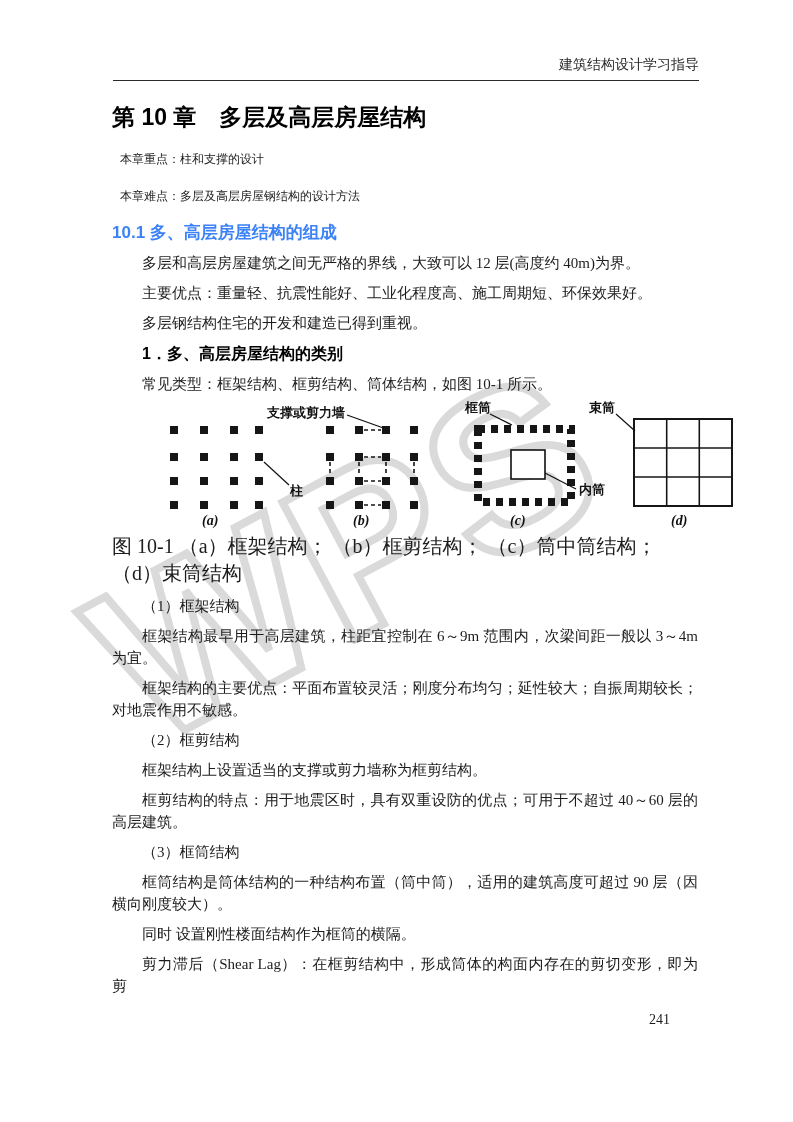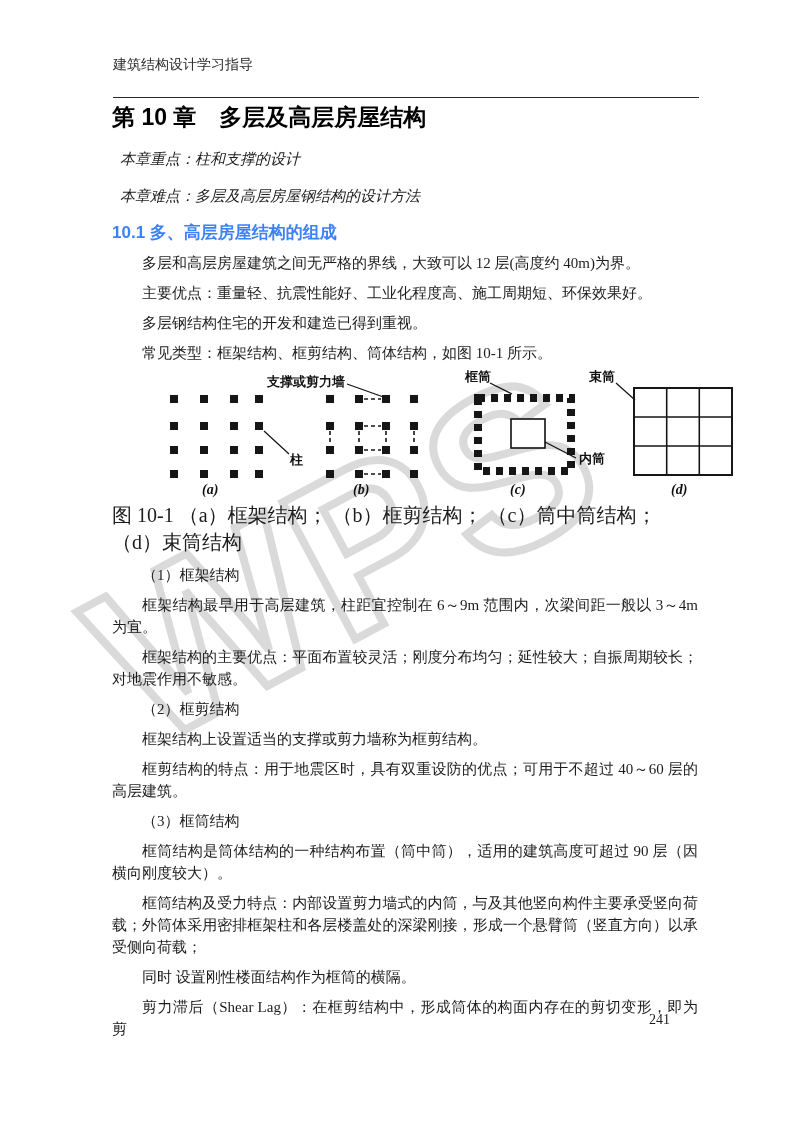--- a/index.html
+++ b/index.html
@@ -9,30 +9,30 @@
     background:#ffffff;
     border-right:1px solid #c9c9c9;
     border-bottom:1px solid #c9c9c9;
     overflow:hidden;
     font-family:"Liberation Serif","DejaVu Serif",serif;
     color:#1c1c1c;
   }
   .watermark{position:absolute;left:40px;top:350px;z-index:0;pointer-events:none;}
   .running-header{
     position:absolute;top:56px;left:113px;width:586px;z-index:1;
-    text-align:left;font-size:14px;color:#2a2a2a;
-    border-bottom:1.6px solid #2a2a2a;padding-bottom:23px;
+    text-align:right;font-size:14px;color:#2a2a2a;
+    border-bottom:1.6px solid #2a2a2a;padding-bottom:6px;
   }
   .content{position:absolute;top:96px;left:112px;width:586px;z-index:1;}
   h1.chapter{
     font-family:"Liberation Sans","DejaVu Sans",sans-serif;
     font-size:23px;font-weight:bold;
     margin:6px 0 0 0;color:#000;
   }
-  p.lead{font-size:15px;margin:15px 0 0 0;line-height:22px;text-indent:8px;font-style:italic;}
+  p.lead{font-size:12px;margin:15px 0 0 0;line-height:22px;text-indent:8px;}
   h2.section{
     font-family:"Liberation Sans","DejaVu Sans",sans-serif;
     font-size:17px;font-weight:bold;color:#3b82f6;margin:14px 0 0 0;
   }
   h3.sub{
     font-family:"Liberation Sans","DejaVu Sans",sans-serif;
     font-size:16px;font-weight:bold;color:#000;margin:10px 0 0 30px;
   }
   p.body{font-size:15px;line-height:22px;margin:8px 0 0 0;text-align:justify;}
   p.indent{text-indent:30px;}
@@ -61,20 +61,21 @@
 
     <p class="lead">本章重点：柱和支撑的设计</p>
     <p class="lead">本章难点：多层及高层房屋钢结构的设计方法</p>
 
     <h2 class="section">10.1 多、高层房屋结构的组成</h2>
 
     <p class="body indent">多层和高层房屋建筑之间无严格的界线，大致可以 12 层(高度约 40m)为界。</p>
     <p class="body indent">主要优点：重量轻、抗震性能好、工业化程度高、施工周期短、环保效果好。</p>
     <p class="body indent">多层钢结构住宅的开发和建造已得到重视。</p>
 
+    <h3 class="sub">1．多、高层房屋结构的类别</h3>
     <p class="body indent">常见类型：框架结构、框剪结构、筒体结构，如图 10-1 所示。</p>
 
     <svg class="figure" width="600" height="132" viewBox="0 0 600 132">
 
       <g fill="#161616">
         <rect x="30" y="27" width="8" height="8"></rect>
           <rect x="60" y="27" width="8" height="8"></rect>
           <rect x="90" y="27" width="8" height="8"></rect>
           <rect x="115" y="27" width="8" height="8"></rect>
         <rect x="30" y="54" width="8" height="8"></rect>
@@ -154,20 +155,19 @@
     <p class="body indent">（1）框架结构</p>
     <p class="body indent">框架结构最早用于高层建筑，柱距宜控制在 6～9m 范围内，次梁间距一般以 3～4m 为宜。</p>
     <p class="body indent">框架结构的主要优点：平面布置较灵活；刚度分布均匀；延性较大；自振周期较长；对地震作用不敏感。</p>
 
     <p class="body indent">（2）框剪结构</p>
     <p class="body indent">框架结构上设置适当的支撑或剪力墙称为框剪结构。</p>
     <p class="body indent">框剪结构的特点：用于地震区时，具有双重设防的优点；可用于不超过 40～60 层的高层建筑。</p>
 
     <p class="body indent">（3）框筒结构</p>
     <p class="body indent">框筒结构是筒体结构的一种结构布置（筒中筒），适用的建筑高度可超过 90 层（因横向刚度较大）。</p>
-    <p class="body indent">框筒结构及受力特点：内部设置剪力墙式的内筒，与及其他竖向构件主要承受竖向荷载；外筒体采用密排框架柱和各层楼盖处的深梁刚接，形成一个悬臂筒（竖直方向）以承受侧向荷载；</p>
     <p class="body indent">同时 设置刚性楼面结构作为框筒的横隔。</p>
     <p class="body indent">剪力滞后（Shear Lag）：在框剪结构中，形成筒体的构面内存在的剪切变形，即为剪</p>
 
   </div>
 
   <div class="page-number">241</div>
 </div>
 
 </body></html>

